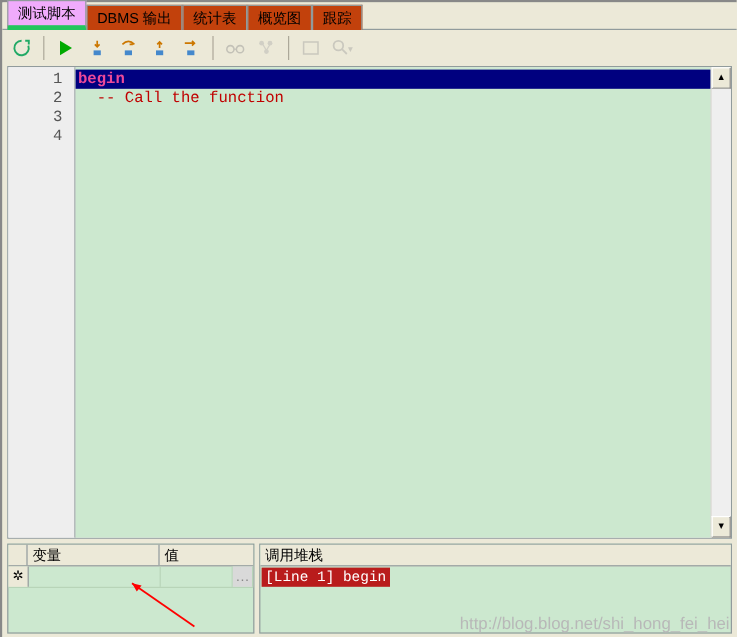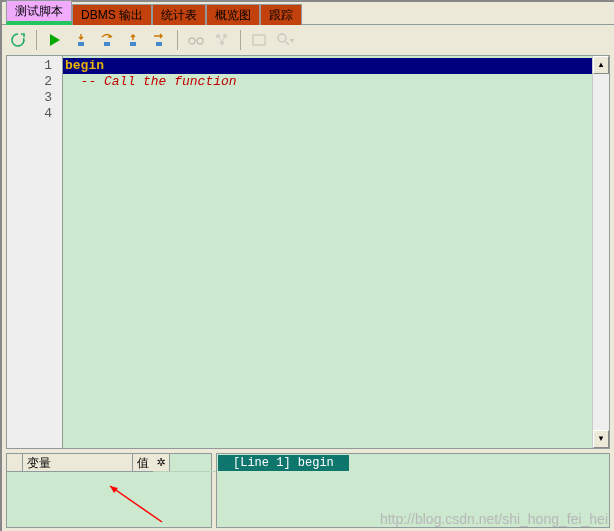--- a/index.html
+++ b/index.html
@@ -11,37 +11,37 @@
 .toolbar{display:flex;align-items:center;height:30px;padding:0 4px;gap:2px}
 .tbtn{width:22px;height:22px;display:flex;align-items:center;justify-content:center;cursor:pointer;border:1px solid transparent;border-radius:2px}
 .sep{width:1px;height:20px;background:#aca899;margin:0 4px}
 .editor-wrap{flex:1;border:1px solid #919b9c;margin:0 4px 4px 4px;display:flex;min-height:0;background:#fff}
 .gutter{width:55px;border-right:1px solid #919b9c;background:#eee;text-align:right;padding-top:2px;color:#555;font-family:"Courier New",monospace;font-size:13px}
 .gutter div{padding-right:10px;height:16px;line-height:16px}
 .code{flex:1;background:#cce8cf;font-family:"Courier New",monospace;font-size:13px;padding-top:2px;position:relative}
 .codeline{height:16px;line-height:16px;white-space:pre;padding-left:2px}
 .hl{background:#00007f;color:#fff}
 .kw{color:#000080;font-weight:bold}
-.cmt{color:#c00000;font-style:italic}
+.cmt{color:#c00000;}
 .id{color:#008000}
 .op{color:#000}
 .scroll-v{width:16px;background:#ece9d8;border-left:1px solid #c9c9c9;display:flex;flex-direction:column}
 .sbtn{height:16px;background:#ece9d8;border:1px solid #fff;border-right-color:#888;border-bottom-color:#888;font-size:9px;text-align:center;line-height:14px;cursor:pointer}
 .strack{flex:1;background:#efefef}
 .bottom{height:75px;display:flex;padding:0 4px 4px;gap:4px}
-.panel{border:1px solid #919b9c;background:#cce8cf;display:flex;flex-direction:row}
+.panel{border:1px solid #919b9c;background:#cce8cf;display:flex;flex-direction:column}
 .panel.left{width:204px}
 .panel.right{flex:1}
 .phead{background:#ece9d8;border-bottom:1px solid #919b9c;display:flex;height:17px;font-size:12px}
 .pcol{border-right:1px solid #919b9c;padding:1px 4px;box-sizing:border-box}
 .gridrow{display:flex;height:17px;border-bottom:1px solid #b8d4b8}
 .rowhead{width:16px;background:#ece9d8;border-right:1px solid #919b9c;text-align:center;font-size:11px;line-height:17px}
 .gcell{border-right:1px solid #b8d4b8;padding:0 2px;box-sizing:border-box;line-height:17px}
 .dots{color:#888;text-align:center;flex:0 0 14px;background:#d9d9d9}
-.stackline{padding:1px 15px;background:#0f766e;color:#fff;font-family:"Courier New",monospace;font-size:12px;display:inline-block;margin:1px}
+.stackline{padding:1px 3px;background:#b91c1c;color:#fff;font-family:"Courier New",monospace;font-size:12px;display:inline-block;margin:1px}
 .watermark{position:absolute;right:6px;bottom:4px;color:#b8b8b8;font-family:Arial;font-size:14px;pointer-events:none}
 .arrow{position:absolute;left:100px;top:480px;pointer-events:none}
 svg{display:block}
 </style>
 </head>
 <body>
 
 <div class="root">
 
   <div class="tabs">
@@ -123,21 +123,21 @@
     </div>
 
     <div class="editor-wrap">
       <div class="gutter">
         <div>1</div>
         <div>2</div>
         <div>3</div>
         <div>4</div>
       </div>
       <div class="code">
-        <div class="codeline hl"><span class="kw" style="color:#eab308">begin</span></div>
+        <div class="codeline hl"><span class="kw" style="color:#ec4899">begin</span></div>
         <div class="codeline"><span class="cmt">  -- Call the function</span></div>
       </div>
       <div class="scroll-v">
         <div class="sbtn">▴</div>
         <div class="strack"></div>
         <div class="sbtn">▾</div>
       </div>
     </div>
 
     <div class="bottom">
@@ -150,27 +150,30 @@
         </div>
         <div class="gridrow">
           <div class="rowhead">✲</div>
           <div class="gcell" style="width:110px"></div>
           <div class="gcell" style="flex:1"></div>
           <div class="gcell dots">…</div>
         </div>
       </div>
 
       <div class="panel right">
+        <div class="phead">
+          <div class="pcol" style="flex:1;border-right:none">调用堆栈</div>
+        </div>
         <div style="flex:1">
           <span class="stackline">[Line 1] begin</span>
         </div>
       </div>
 
     </div>
   </div>
 
   <svg class="arrow" width="70" height="45">
     <line x1="60" y1="40" x2="8" y2="4" stroke="#f00" stroke-width="1.5"></line>
     <path d="M8 4 l8 2 l-4 5 z" fill="#f00"></path>
   </svg>
 
-  <div class="watermark">http://blog.csdn.net/shi_hong_fei_hei</div>
+  <div class="watermark">http://blog.blog.net/shi_hong_fei_hei</div>
 </div>
 
 </body></html>

